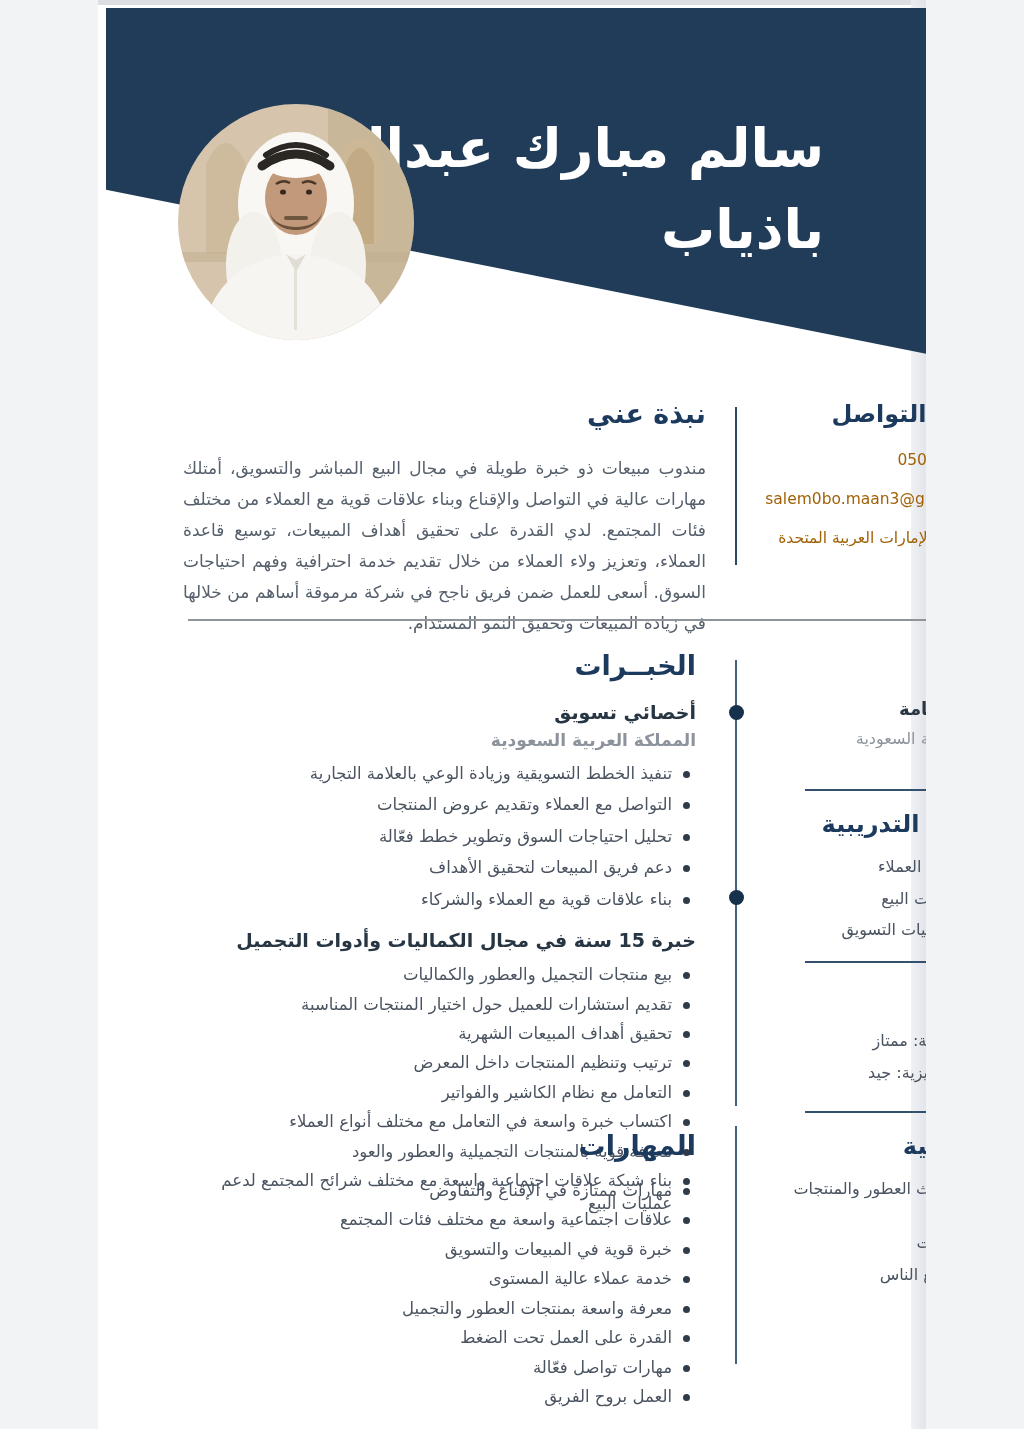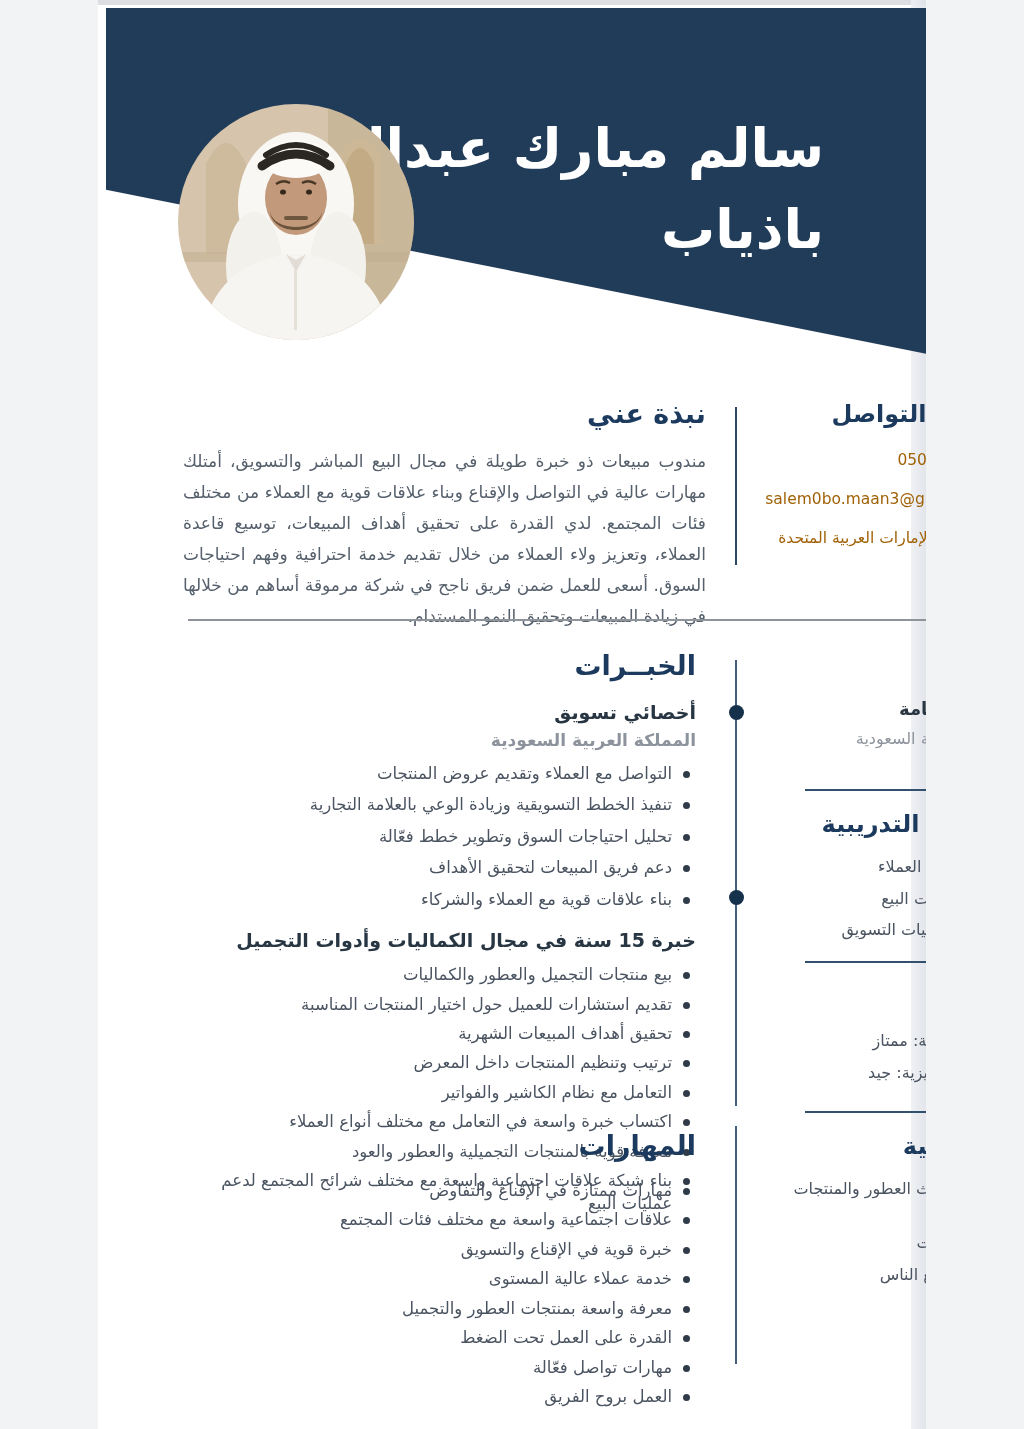--- a/index.html
+++ b/index.html
@@ -41,21 +41,21 @@
     position:relative; padding-right:24px; margin-bottom:8px;
     font-size:16.5px; line-height:1.42; color:#4A5360;
   }
   ul.dots li::before {
     content:""; position:absolute; right:6px; top:9px;
     width:7px; height:7px; border-radius:50%; background:#2F3B49;
   }
 
   
   .about { position:absolute; left:85px; top:398px; width:523px; }
-  .about h2 { margin-bottom:17px;text-align:right; }
+  .about h2 { margin-bottom:24px;text-align:right; }
   .about p { font-size:17px; line-height:31px; color:#56606C; text-align:justify; }
 
   .contact { position:absolute; left:660px; top:400px; width:278px; }
   .contact h2 { margin-bottom:18px; }
   .c-row { display:flex; flex-direction:row; align-items:center; margin-bottom:12px; height:27px; }
   .c-icon {
     flex:0 0 27px; width:27px; height:27px; border-radius:50%; background:#16314C;
     display:flex; align-items:center; justify-content:center; margin-left:13px;
   }
   .c-text { font-size:15.5px; color:#a16207; }
@@ -183,22 +183,22 @@
   <div class="tl-seg2"></div>
   <div class="tl-dot d1"></div>
   <div class="tl-dot d2"></div>
 
   <section class="experience rtl">
     <h2 class="sec h-left">الخبــرات</h2>
     <div class="job job1">
       <div class="job-role">أخصائي تسويق</div>
       <div class="job-place">المملكة العربية السعودية</div>
       <ul class="dots">
+        <li>تنفيذ الخطط التسويقية وزيادة الوعي بالعلامة التجارية</li>
         <li>التواصل مع العملاء وتقديم عروض المنتجات</li>
-        <li>تنفيذ الخطط التسويقية وزيادة الوعي بالعلامة التجارية</li>
         <li>تحليل احتياجات السوق وتطوير خطط فعّالة</li>
         <li>دعم فريق المبيعات لتحقيق الأهداف</li>
         <li>بناء علاقات قوية مع العملاء والشركاء</li>
       </ul>
     </div>
     <div class="job job2">
       <div class="job-role">خبرة 15 سنة في مجال الكماليات وأدوات التجميل</div>
       <ul class="dots">
         <li>بيع منتجات التجميل والعطور والكماليات</li>
         <li>تقديم استشارات للعميل حول اختيار المنتجات المناسبة</li>
@@ -210,21 +210,21 @@
         <li>بناء شبكة علاقات اجتماعية واسعة مع مختلف شرائح المجتمع لدعم عمليات البيع</li>
       </ul>
     </div>
   </section>
 
   <section class="skills rtl">
     <h2 class="sec h-left">المهارات</h2>
     <ul class="dots">
       <li>مهارات ممتازة في الإقناع والتفاوض</li>
       <li>علاقات اجتماعية واسعة مع مختلف فئات المجتمع</li>
-      <li>خبرة قوية في الإقناع والتسويق</li>
+      <li>خبرة قوية في المبيعات والتسويق</li>
       <li>خدمة عملاء عالية المستوى</li>
       <li>معرفة واسعة بمنتجات العطور والتجميل</li>
       <li>القدرة على العمل تحت الضغط</li>
       <li>مهارات تواصل فعّالة</li>
       <li>العمل بروح الفريق</li>
     </ul>
   </section>
 
   <section class="rsec edu rtl">
     <h2 class="sec h-right">التعليم</h2>

